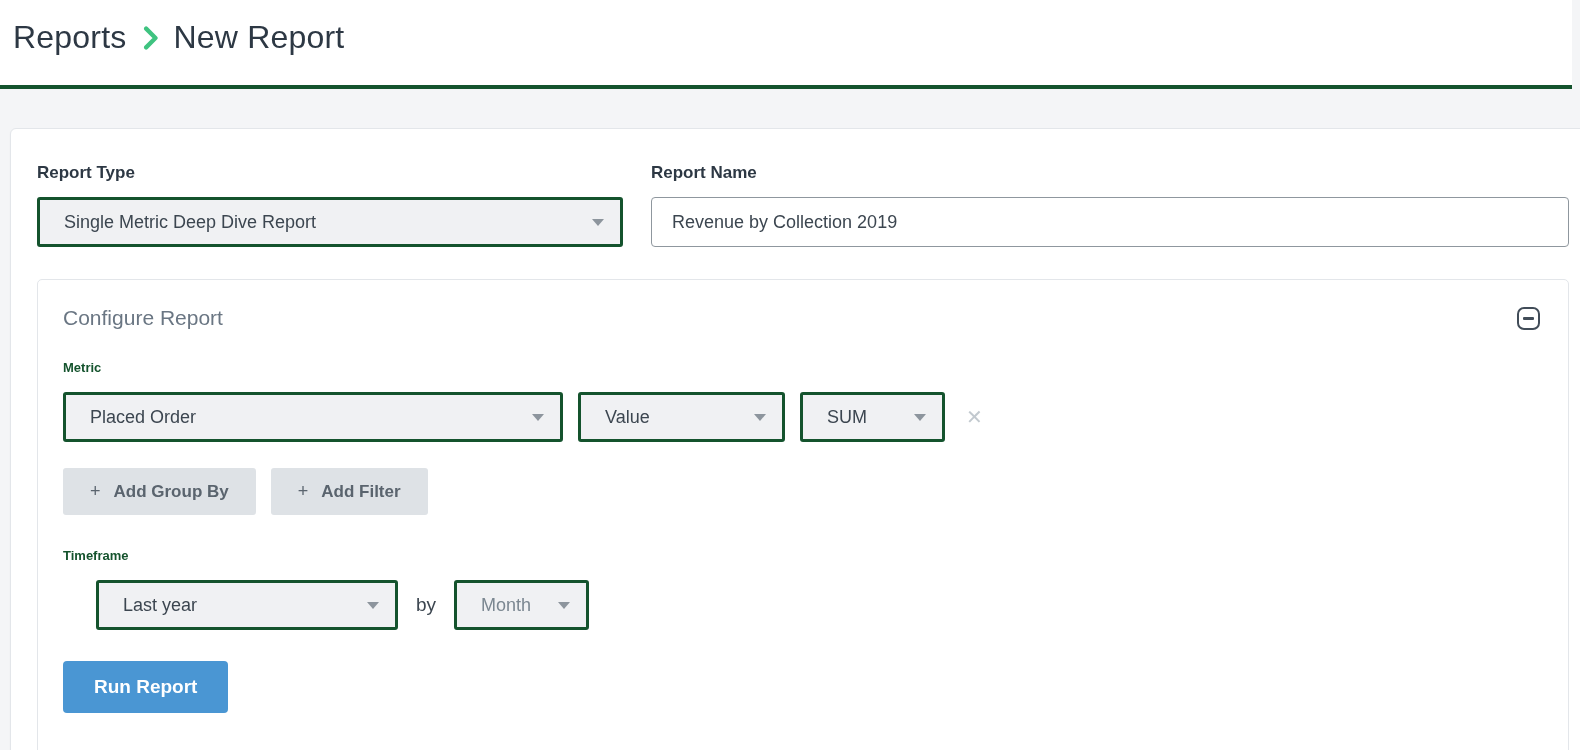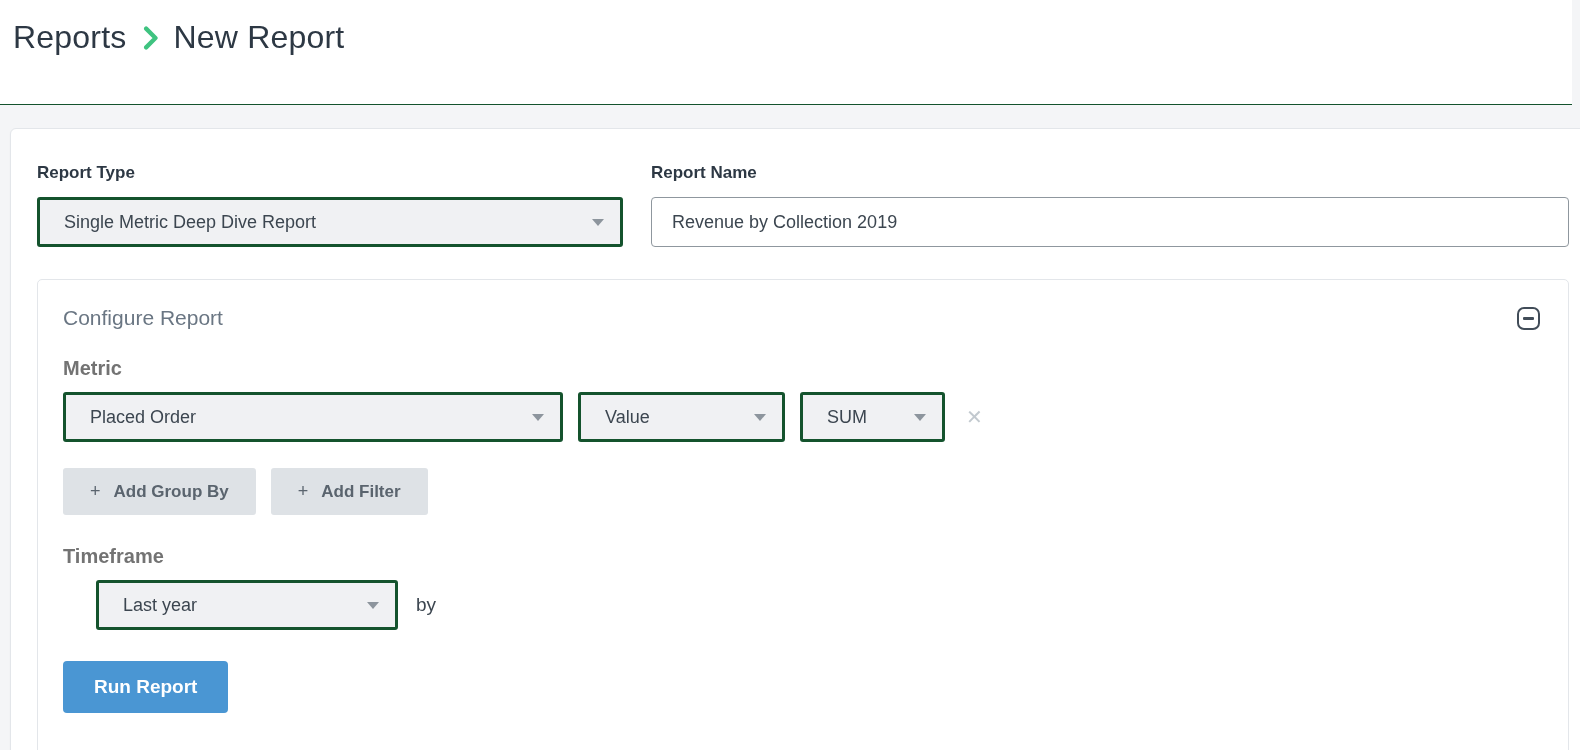--- a/index.html
+++ b/index.html
@@ -7,23 +7,23 @@
     width: 1580px; height: 750px;
     overflow: hidden;
     background: #f4f5f7;
     font-family: "Liberation Sans", sans-serif;
     position: relative;
   }
 
   
   .topbar {
     position: absolute; left: 0; top: 0; right: 8px;
-    height: 105px;
-    background: #ffffff;
-    border-bottom: 1px solid #14532d;
+    height: 89px;
+    background: #ffffff;
+    border-bottom: 4px solid #14532d;
     padding: 15px 0 0 13px;
   }
   .breadcrumb {
     display: flex; align-items: center;
     font-size: 32px;
     color: #2d3844;
     letter-spacing: 0.2px;
   }
   .crumb { line-height: 44px; }
   .crumb-sep { margin: 2px 15px 0 17px; display: flex; align-items: center; }
@@ -108,23 +108,23 @@
     border: 2px solid #414c58;
     border-radius: 7px;
     background: #ffffff;
     display: flex; align-items: center; justify-content: center;
     cursor: pointer;
     margin: 2px 2px 0 0;
   }
   .minus-bar { width: 11px; height: 3px; background: #414c58; border-radius: 1px; }
 
   .sub-label {
-    font-size: 20px;
-    font-weight: bold;
-    color: #737373;
+    font-size: 13px;
+    font-weight: bold;
+    color: #14532d;
     margin-top: 27px;
     line-height: 20px;
   }
 
   .metric-row {
     display: flex; align-items: center;
     gap: 15px;
     margin-top: 14px;
   }
   .w-metric { width: 500px; }
@@ -249,18 +249,22 @@
     </div>
 
     <div class="sub-label" style="margin-top:31px;">Timeframe</div>
 
     <div class="timeframe-row">
       <div class="select-box w-range">
         <span class="select-value">Last year</span>
         <span class="caret"></span>
       </div>
       <span class="by-text">by</span>
+      <div class="select-box w-interval">
+        <span class="select-value muted">Month</span>
+        <span class="caret"></span>
+      </div>
     </div>
 
     <button class="run-btn">Run Report</button>
 
   </div>
 </div>
 
 </body></html>

